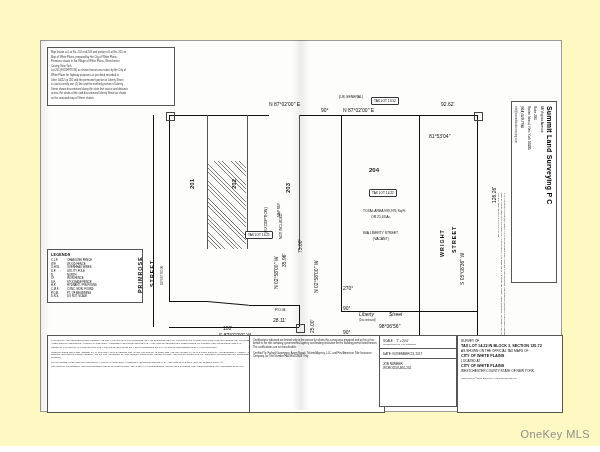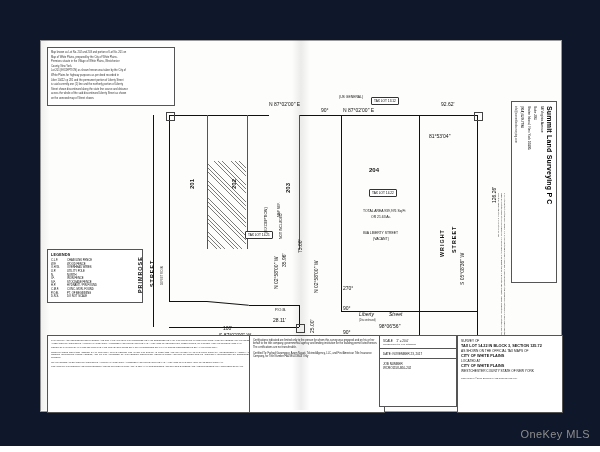--- a/index.html
+++ b/index.html
@@ -1,21 +1,21 @@
 <!DOCTYPE html>
 <html><head>
 <meta charset="utf-8">
 <style>
   html,body{margin:0;padding:0;}
   body{
     width:600px;height:452px;background:#ffffff;
     font-family:"Liberation Sans", sans-serif;
     overflow:hidden;position:relative;
   }
-  .sheet{position:absolute;left:0;top:0;width:600px;height:446px;background:#0f172a;}
+  .sheet{position:absolute;left:0;top:0;width:600px;height:446px;background:#fef9c3;}
   
   .plan{
     position:absolute;left:40px;top:40px;width:520px;height:370px;
     background:#fdfdfb;
     border:1px solid #9a9a9a;
   }
   
   .fold{
     position:absolute;left:292px;top:40px;width:18px;height:370px;
     background:linear-gradient(90deg,rgba(0,0,0,0.00),rgba(0,0,0,0.07),rgba(0,0,0,0.00));

